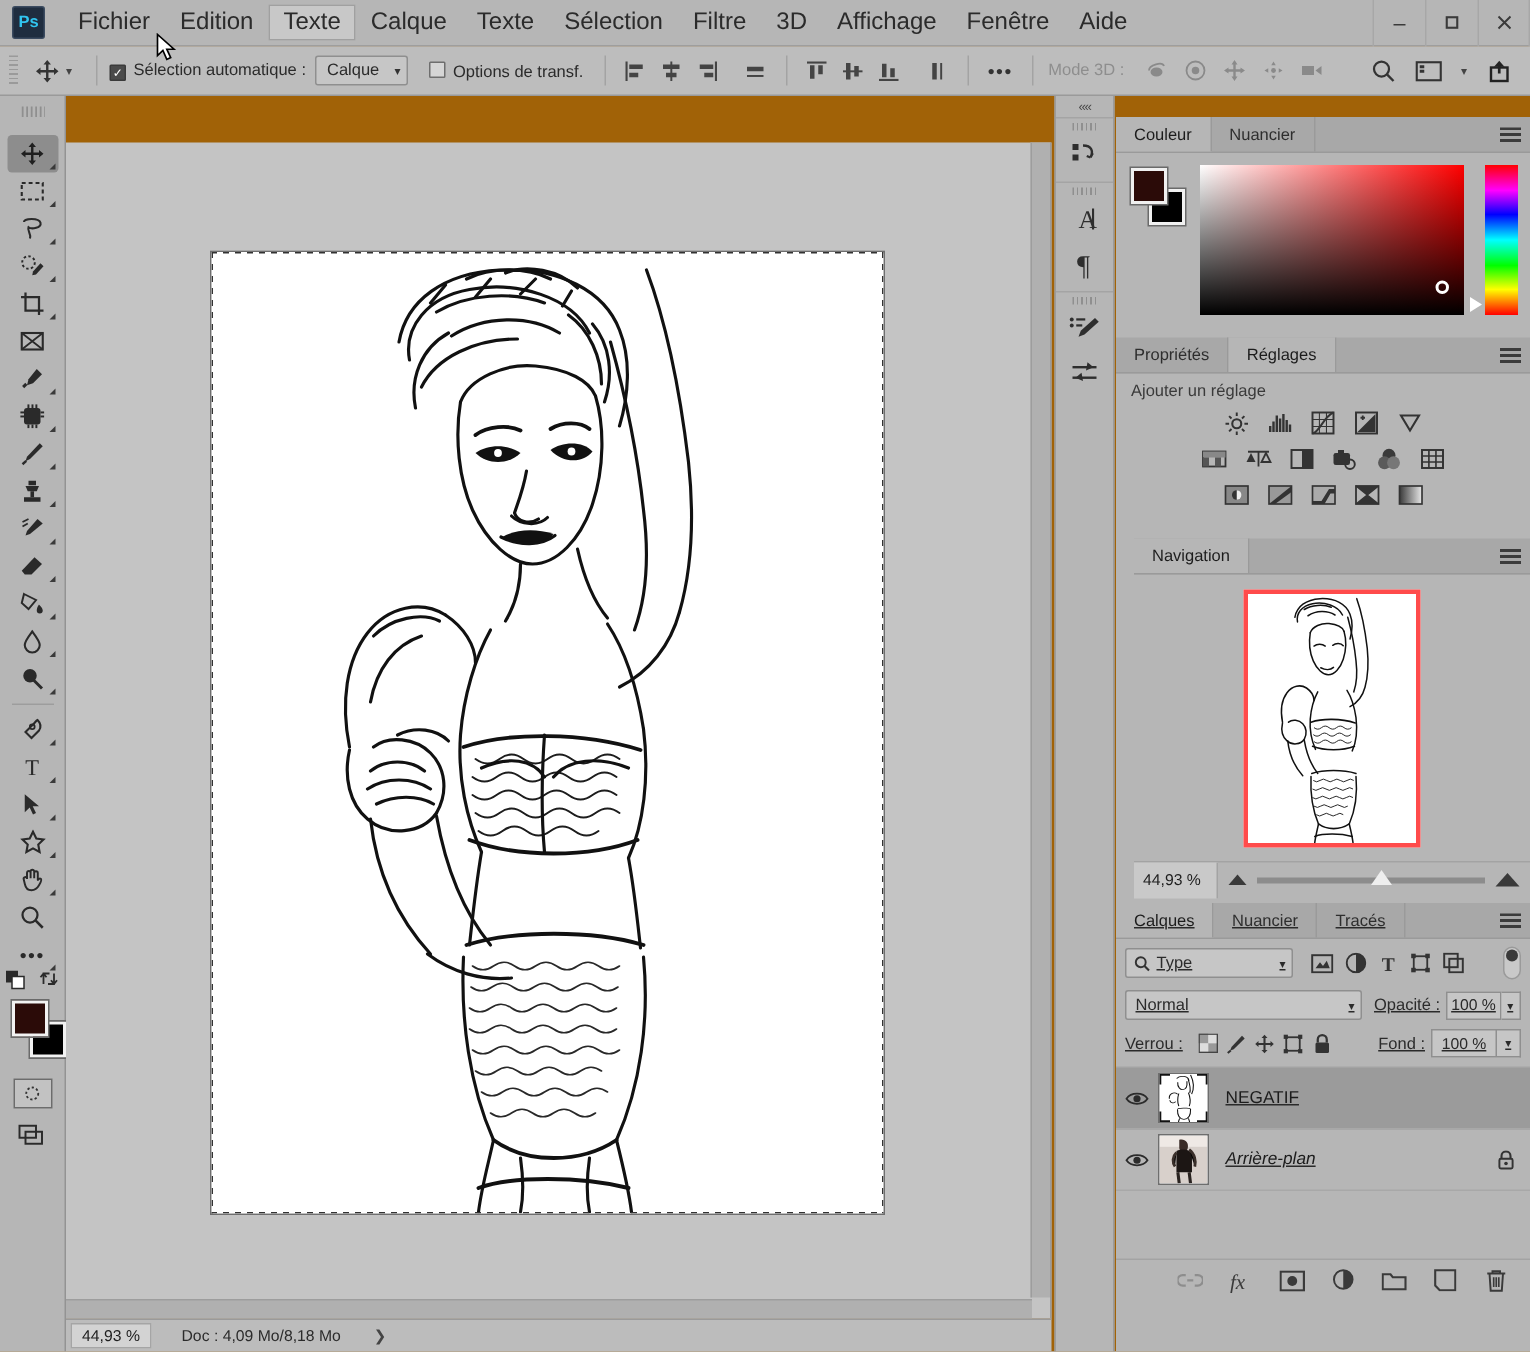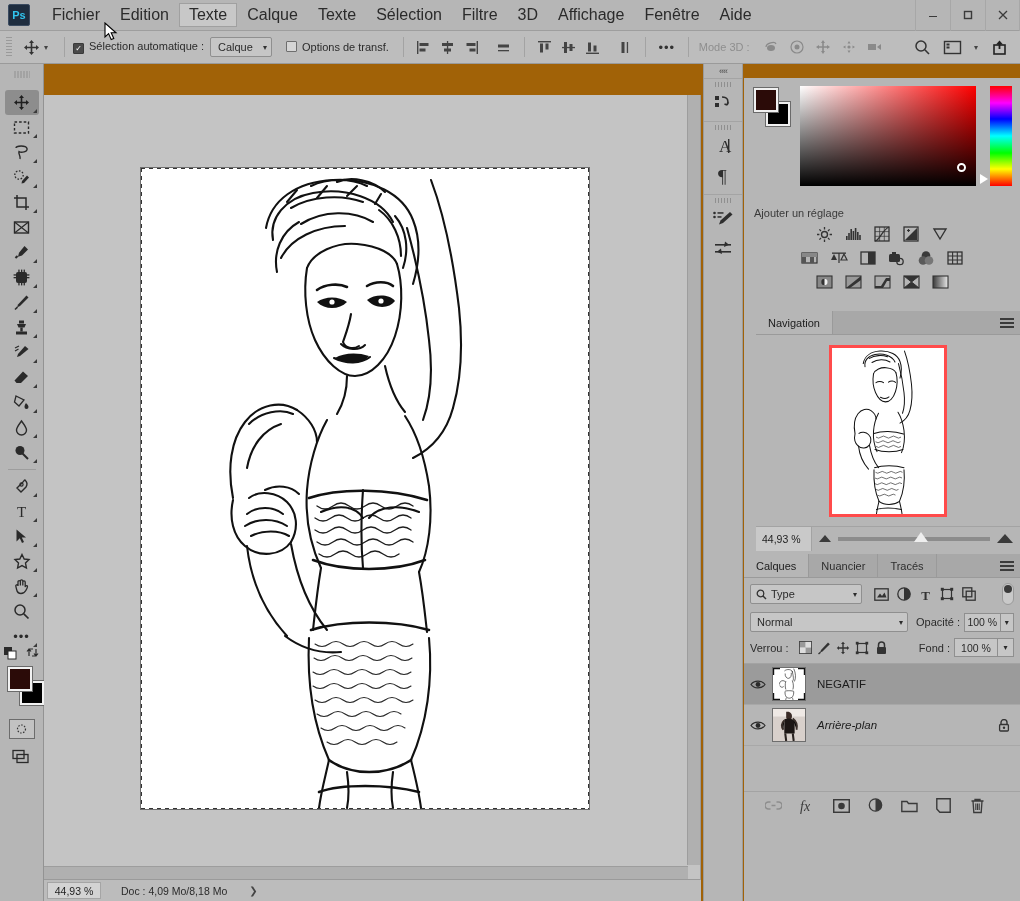--- a/index.html
+++ b/index.html
@@ -268,21 +268,21 @@
   .lay-list { border-top: 1px solid #a3a3a3; }
   .lay-row { display: flex; align-items: center; height: 41px; border-bottom: 1px solid #a8a8a8; }
   .lay-row.sel { background: #9b9b9b; }
   .eye { width: 28px; display: flex; align-items: center; justify-content: center; color: #2b2b2b; font-size: 12px; }
   .lay-thumb { width: 34px; height: 34px; background: #fff; border: 1px solid #6e6e6e; overflow: hidden;
     position: relative; flex: 0 0 34px; }
   .lay-name { margin-left: 11px; font-size: 11.5px; color: #1c1c1c; }
   .lay-name.ital { font-style: italic; text-align: center; }
   .lay-locked { margin-left: auto; margin-right: 10px; font-size: 11px; color: #333; }
   .lay-foot { position: absolute; left: 0; bottom: 0; width: 276px; height: 28px; background: #b6b6b6;
-    border-top: 1px solid #a3a3a3; display: flex; align-items: center; justify-content: center; gap: 16px;
+    border-top: 1px solid #a3a3a3; display: flex; align-items: center; justify-content: flex-end; gap: 16px;
     padding-right: 14px; }
   .foot-ico { width: 18px; height: 18px; display: flex; align-items: center; justify-content: center;
     color: #3a3a3a; font-size: 14px; }
   .foot-ico.dim { color: #8d8d8d; }
   .cursor {
     position: absolute; left: 104px; top: 22px; width: 14px; height: 20px; pointer-events: none; z-index: 50;
   }
   svg { display: block; }
 </style>
 </head>
@@ -821,35 +821,49 @@
             <path d="M13 2.5 L17 5.8 L12 8 Z" fill="#2e2e2e"></path>
             <path d="M9 9.5 L5 12.8 L10 15 Z" fill="#2e2e2e"></path>
           </svg>
       </div>
     </div>
   </div>
 
   <div class="panels">
 
     <div class="panel">
+      <div class="panel-tabs">
+        <div class="panel-tab active">Couleur</div>
+        <div class="panel-tab">Nuancier</div>
+        <div class="panel-menu">
+            <span class="hamb"></span>
+          </div>
+      </div>
       <div class="color-body">
         <div class="color-sw">
           <div class="b"></div>
           <div class="f"></div>
         </div>
         <div class="sv-box">
           <div class="sv-dot"></div>
         </div>
         <div class="hue-strip">
           <div class="hue-ptr"></div>
         </div>
       </div>
     </div>
 
     <div class="panel" style="margin-top:5px;">
+      <div class="panel-tabs">
+        <div class="panel-tab">Propriétés</div>
+        <div class="panel-tab active">Réglages</div>
+        <div class="panel-menu">
+            <span class="hamb"></span>
+          </div>
+      </div>
       <div class="adj-body">
         <div class="adj-title">Ajouter un réglage</div>
         <div class="adj-row">
           <div class="adj-ico">
             <svg width="17" height="17" viewBox="0 0 17 17">
                 <circle cx="8.5" cy="8.5" r="3" fill="none" stroke="#333" stroke-width="1.4"></circle>
                 <path d="M8.5 1 V3.4 M8.5 13.6 V16 M1 8.5 H3.4 M13.6 8.5 H16 M3.4 3.4 L5 5 M12 12 L13.6 13.6 M13.6 3.4 L12 5 M5 12 L3.4 13.6" stroke="#333" stroke-width="1.3"></path>
               </svg>
           </div>
           <div class="adj-ico">
@@ -1019,21 +1033,21 @@
       <div class="nav-foot">
         <div class="nav-zoom">44,93 %</div>
         <div class="tri-small"></div>
         <div class="nav-slider">
           <div class="nav-knob"></div>
         </div>
         <div class="tri-big"></div>
       </div>
     </div>
 
-    <div class="panel" style="margin-top:4px;position:relative;height:265px;">
+    <div class="panel" style="margin-top:4px;position:relative;height:265px;text-decoration:underline;">
       <div class="panel-tabs">
         <div class="panel-tab active">Calques</div>
         <div class="panel-tab">Nuancier</div>
         <div class="panel-tab">Tracés</div>
         <div class="panel-menu">
             <span class="hamb"></span>
           </div>
       </div>
 
       <div class="lay-filter">

